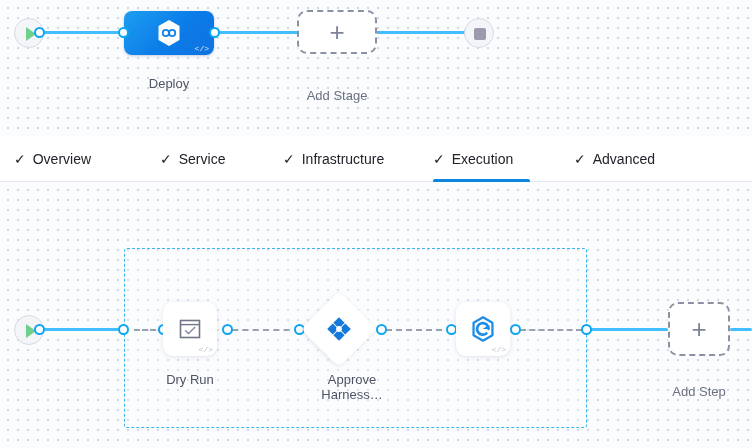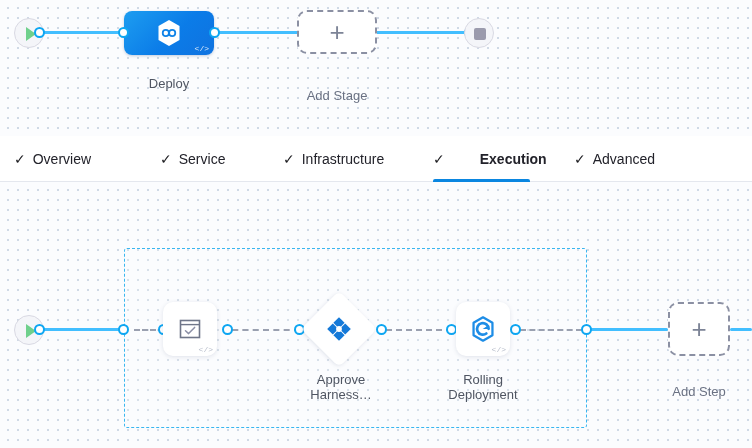--- a/index.html
+++ b/index.html
@@ -153,21 +153,21 @@
   .tab .tab-check {
     font-size: 14px;
     color: #1c1c20;
     line-height: 1;
   }
   .tab .tab-label {
     font-size: 14px;
     color: #22222a;
     text-align: right;
   }
-  .tab.active .tab-label { font-weight: bold; margin-left: 28px; }
+  .tab.active .tab-label { font-weight: normal; }
   .tab .underline {
     position: absolute;
     left: 0;
     right: 0;
     bottom: 0;
     height: 3px;
     background: #0a86e0;
     border-radius: 2px 2px 0 0;
   }
 
@@ -341,48 +341,47 @@
     <div class="step-node" style="left:163px; top:120px;">
       <div class="icon-wrap">
         <svg width="26" height="24" viewBox="0 0 26 24" aria-hidden="true">
           <rect x="3.5" y="3.5" width="19" height="17" fill="#ffffff" stroke="#6f7689" stroke-width="1.6"></rect>
           <line x1="3.5" y1="7.6" x2="22.5" y2="7.6" stroke="#6f7689" stroke-width="1.4"></line>
           <path d="M8.5 13.8 L11.6 16.6 L17.6 10.4" fill="none" stroke="#8b8fa6" stroke-width="1.5" stroke-linecap="round" stroke-linejoin="round"></path>
         </svg>
       </div>
       <span class="codebadge">&lt;/&gt;</span>
     </div>
+    <div class="caption" style="left:140px; top:190px; width:100px;">Dry Run</div>
 
     <div class="diamond-node" style="left:312px; top:120px;"></div>
     <div class="diamond-icon" style="left:312px; top:120px;">
       <svg width="28" height="28" viewBox="0 0 28 28" aria-hidden="true">
         <g fill="#1479d8">
           <path d="M14 2.2 L19.6 7.8 L14 13.4 L8.4 7.8 Z"></path>
           <path d="M14 14.6 L19.6 20.2 L14 25.8 L8.4 20.2 Z"></path>
           <path d="M2.2 14 L7.8 8.4 L13.4 14 L7.8 19.6 Z"></path>
           <path d="M14.6 14 L20.2 8.4 L25.8 14 L20.2 19.6 Z"></path>
         </g>
         <circle cx="14" cy="14" r="2.9" fill="#ffffff"></circle>
       </svg>
     </div>
-    <div class="caption" style="left:291px; top:190px; width:100px;">Approve
+    <div class="caption" style="left:302px; top:190px; width:100px;">Approve
 Harness…</div>
 
     <div class="step-node" style="left:456px; top:120px;">
       <div class="icon-wrap">
         <svg width="28" height="28" viewBox="0 0 32 32" aria-hidden="true">
           <path d="M16 2.6 L26.8 8.9 L26.8 23.1 L16 29.4 L5.2 23.1 L5.2 8.9 Z" fill="none" stroke="#1e8de6" stroke-width="2.6" stroke-linejoin="round"></path>
           <path d="M22.4 15.8 a6.6 6.6 0 1 0 -2.6 5.3" fill="none" stroke="#1e8de6" stroke-width="3.1" stroke-linecap="round"></path>
           <path d="M15.6 15.9 L22.6 15.9 L22.6 11.4 Z" fill="#1e8de6"></path>
         </svg>
       </div>
       <span class="codebadge">&lt;/&gt;</span>
     </div>
-    <div class="caption" style="left:433px; top:190px; width:100px;">Rolling
-Deployment</div>
 
     <div class="addnode" style="left:668px; top:120px; width:62px; height:54px;">
       <span class="plus">+</span>
     </div>
     <div class="caption muted" style="left:649px; top:190px; width:100px;">Add Step</div>
   </div>
 
 </div>
 
 </body></html>

